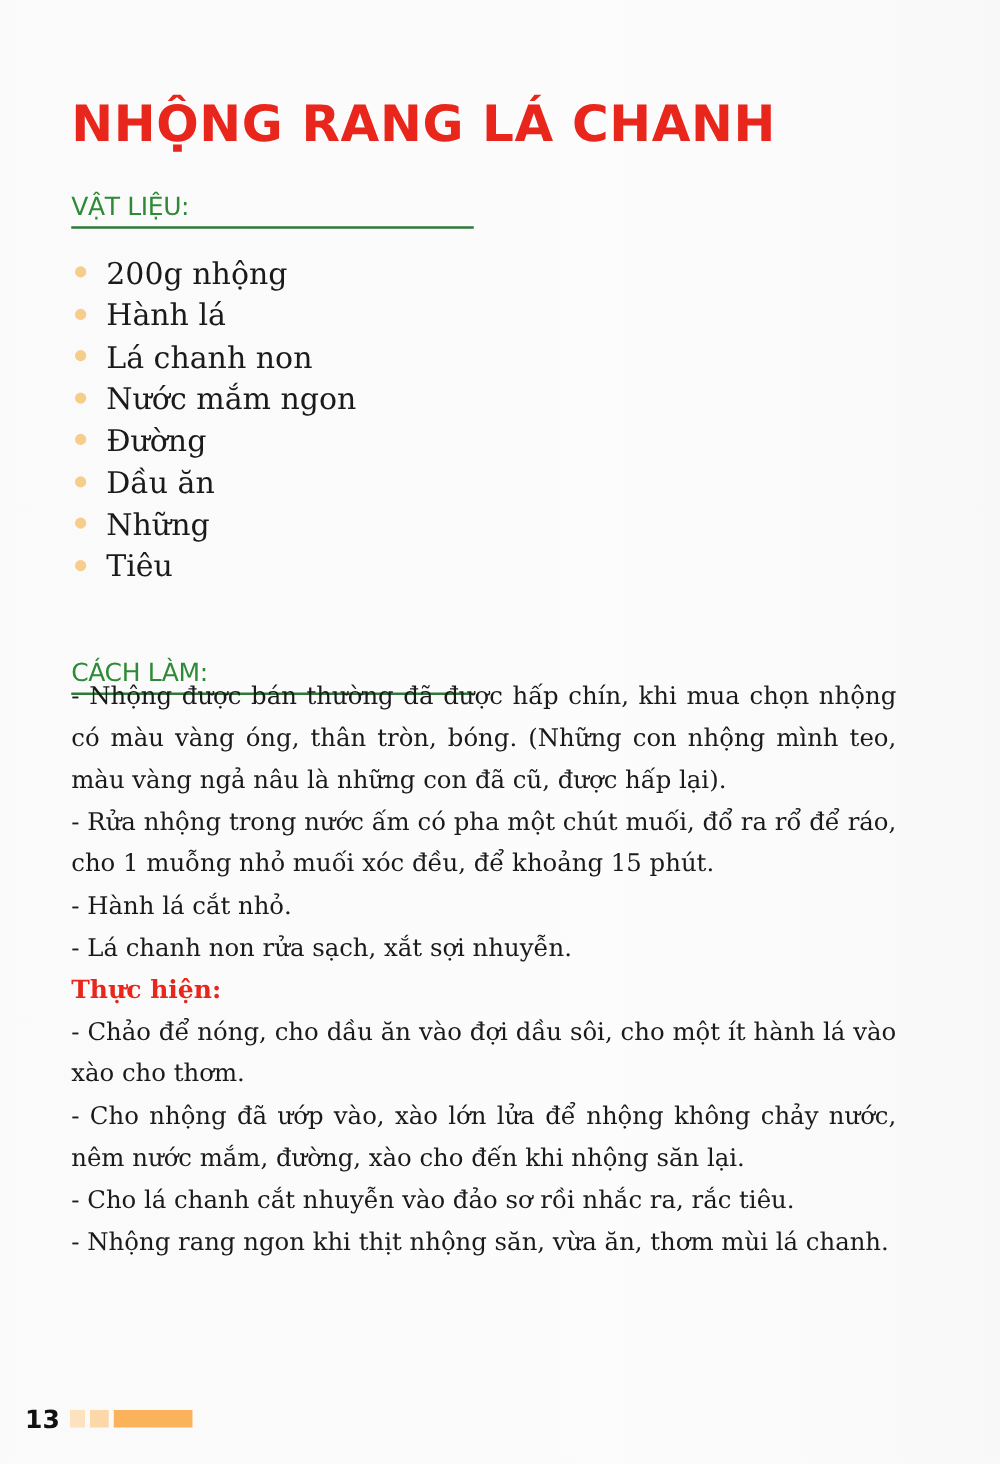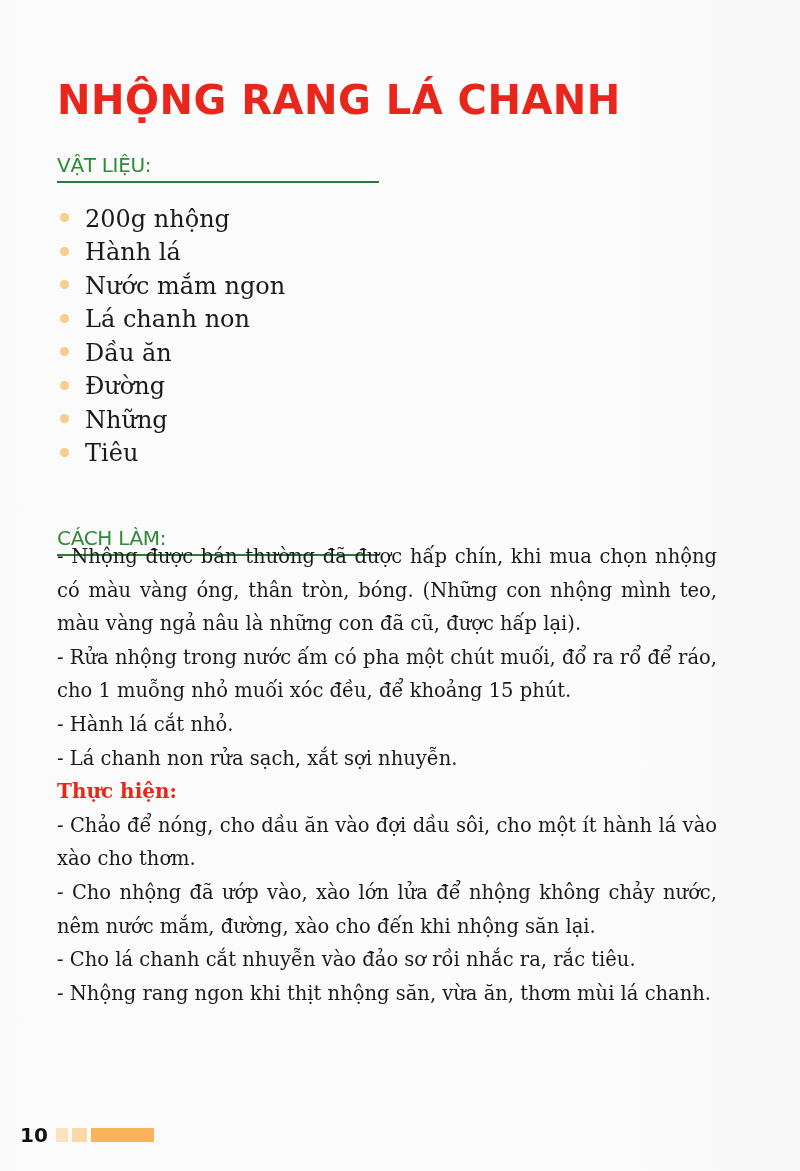--- a/index.html
+++ b/index.html
@@ -137,33 +137,33 @@
     <li class="ing-item">
         <span class="bullet"></span>
         <span>200g nhộng</span>
       </li>
     <li class="ing-item">
         <span class="bullet"></span>
         <span>Hành lá</span>
       </li>
     <li class="ing-item">
         <span class="bullet"></span>
+        <span>Lá chanh non</span>
+      </li>
+    <li class="ing-item">
+        <span class="bullet"></span>
         <span>Nước mắm ngon</span>
       </li>
     <li class="ing-item">
         <span class="bullet"></span>
-        <span>Lá chanh non</span>
+        <span>Đường</span>
       </li>
     <li class="ing-item">
         <span class="bullet"></span>
         <span>Dầu ăn</span>
-      </li>
-    <li class="ing-item">
-        <span class="bullet"></span>
-        <span>Đường</span>
       </li>
     <li class="ing-item">
         <span class="bullet"></span>
         <span>Những</span>
       </li>
     <li class="ing-item">
         <span class="bullet"></span>
         <span>Tiêu</span>
       </li>
   </ul>
@@ -179,19 +179,19 @@
     <span class="para">- Hành lá cắt nhỏ.</span>
     <span class="para">- Lá chanh non rửa sạch, xắt sợi nhuyễn.</span>
     <span class="sub-head">Thực hiện:</span>
     <span class="para">- Chảo để nóng, cho dầu ăn vào đợi dầu sôi, cho một ít hành lá vào xào cho thơm.</span>
     <span class="para">- Cho nhộng đã ướp vào, xào lớn lửa để nhộng không chảy nước, nêm nước mắm, đường, xào cho đến khi nhộng săn lại.</span>
     <span class="para">- Cho lá chanh cắt nhuyễn vào đảo sơ rồi nhắc ra, rắc tiêu.</span>
     <span class="para">- Nhộng rang ngon khi thịt nhộng săn, vừa ăn, thơm mùi lá chanh.</span>
   </div>
 
   <div class="footer">
-    <span class="page-num">10</span>
+    <span class="page-num">13</span>
     <span class="deco-box deco1"></span>
     <span class="deco-box deco2"></span>
     <span class="deco-box deco3"></span>
   </div>
 
 </div>
 
 </body></html>

